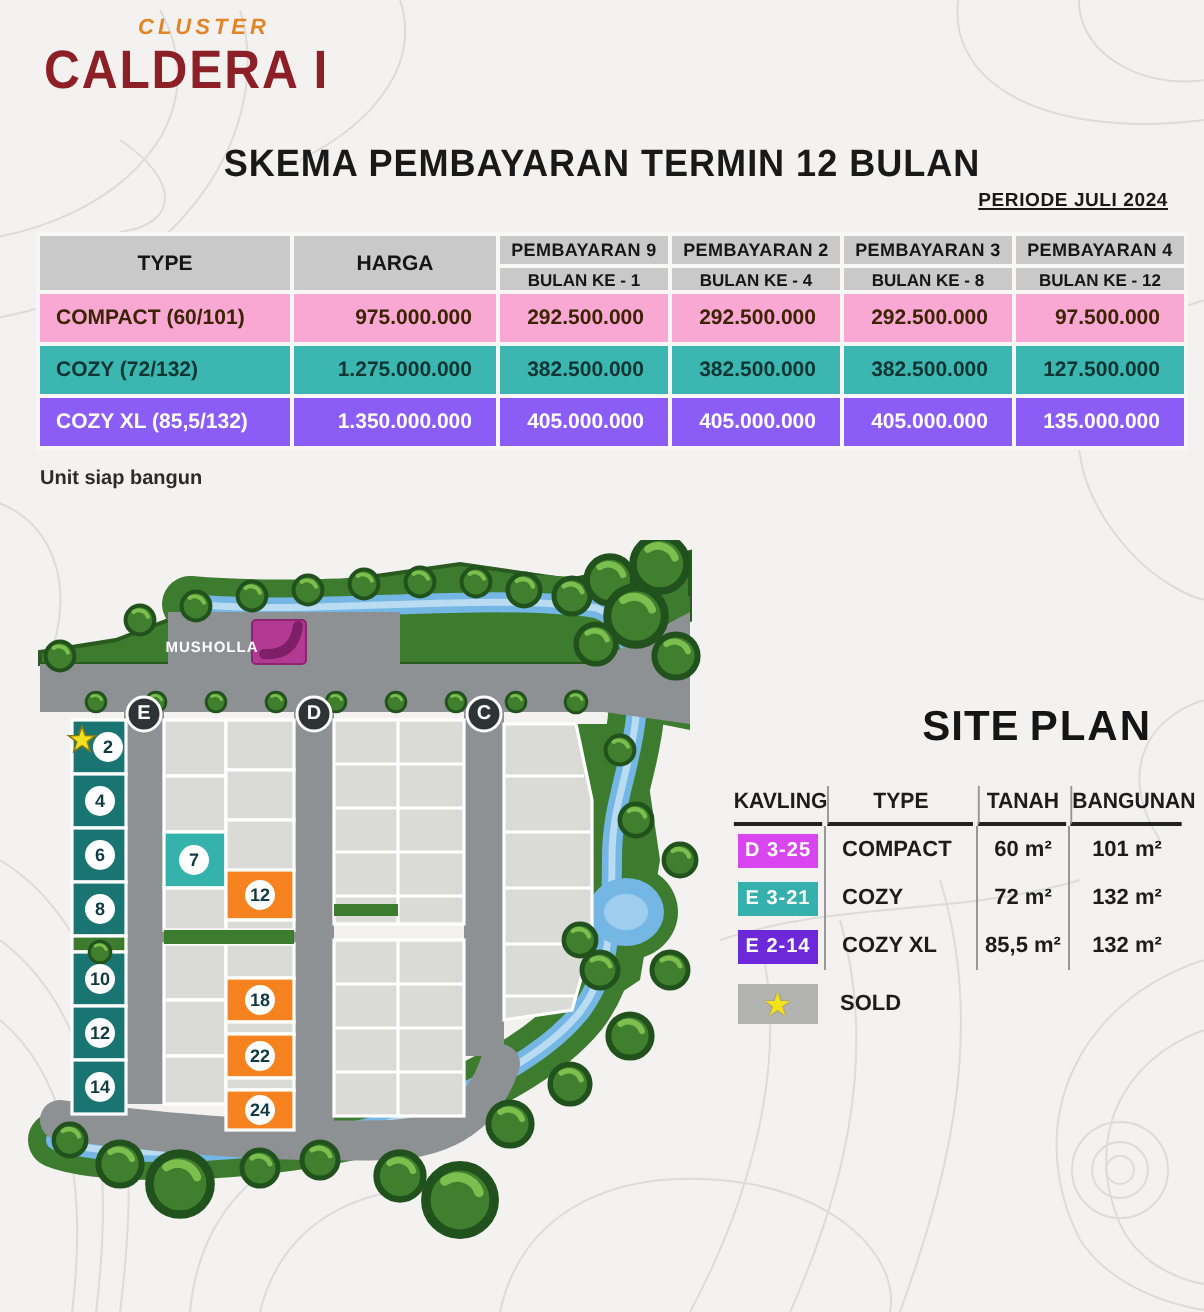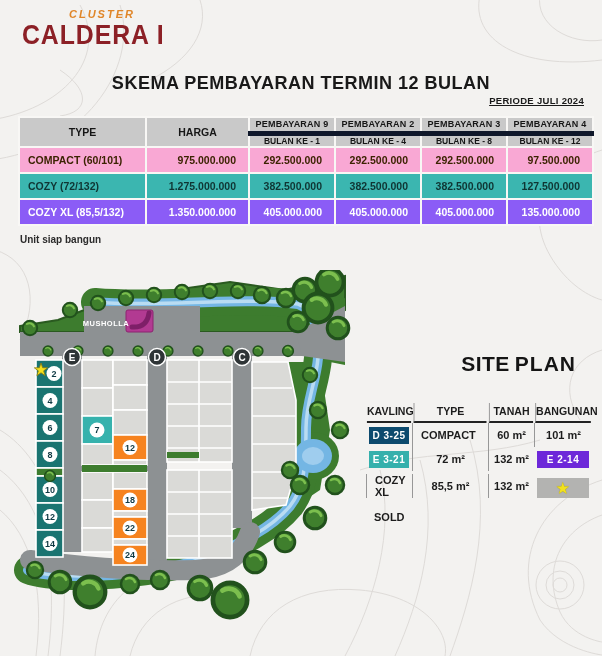--- a/index.html
+++ b/index.html
@@ -15,46 +15,46 @@
   
   .main-title{ position:absolute; left:0; right:0; top:72px; text-align:center; font-size:19px; font-weight:800; letter-spacing:0.5px; color:#191919; transform:scaleX(0.95); }
   .period{ position:absolute; right:18px; top:95px; font-size:9.5px; font-weight:800; color:#191919; letter-spacing:0.3px;text-decoration:underline; }
 
   
   .pay-table{ position:absolute; left:18px; top:116px; width:574px; border-collapse:collapse; table-layout:fixed; }
   .pay-table th, .pay-table td{ border:2px solid #f8f7f5; }
   .pay-table thead th{ background:#c9c9c9; color:#161616; font-weight:800; }
   th.big{ font-size:10.5px; }
   th.ph{ font-size:9px; height:16px; letter-spacing:0.2px; }
-  th.sub{ font-size:8.5px; height:13px; border-top:5px solid #0f172a; }
+  th.sub{ font-size:8.5px; height:13px; border-top:1px solid #0f172a; }
   .pay-table tbody td{ height:26px; font-weight:800; font-size:10.5px; }
   td.type{ text-align:left; padding-left:8px; font-size:10px; }
   td.num{ text-align:right; padding-right:12px; }
   tr.r0 td{ background:#f9a8d4; color:#3c2302; }
   tr.r1 td{ background:#3bb6b0; color:#0f3533; }
   tr.r2 td{ background:#8b5cf6; color:#ffffff; }
   .note{ position:absolute; left:20px; top:234px; font-size:10px; font-weight:700; color:#2b2b2b; }
 
   
   .map{ position:absolute; left:0; top:270px; }
   .map text{ font-family:"Liberation Sans", sans-serif; }
 
   
   .siteplan{ position:absolute; left:366px; top:352px; width:226px; }
-  .sp-title{ text-align:right; padding-right:16px; font-size:21px; color:#151515; letter-spacing:0.5px; margin-bottom:27px; white-space:nowrap; }
+  .sp-title{ text-align:right; padding-right:16px; font-size:21px; color:#151515; letter-spacing:0.5px; margin-bottom:17px; white-space:nowrap; }
   .sp-title .lt{ font-weight:600; }
   .sp-title .bd{ font-weight:800; margin-left:5px; letter-spacing:1px; }
   .legend{ display:grid; grid-template-columns:46px 76px 46px 58px; align-items:center; }
   .lg-h{ font-size:11px; font-weight:800; color:#1c1c1c; text-align:center; padding:2px 0 4px 0; border-bottom:2.5px solid #222; transform:scaleX(0.96); }
   .sep{ border-left:1px solid #979797; }
   .lg-cell{ height:24px; display:flex; align-items:center; font-size:11px; font-weight:800; color:#1c1c1c; }
   .lg-type{ padding-left:8px; }
   .lg-val{ justify-content:center; }
   .chip{ height:17px; margin:3px 3px; flex:1; display:flex; align-items:center; justify-content:center; color:#fff; font-size:10px; font-weight:800; letter-spacing:0.5px; }
-  .chip-o{ background:#0c4a6e; }
+  .chip-o{ background:#d946ef; }
   .chip-t{ background:#35b0ac; }
   .chip-d{ background:#6d28d9; }
   .chip-g{ background:#b3b3b1; height:20px; }
   .chip-g .star{ color:#f2e11d; font-size:14px; line-height:1; text-shadow:0 0 1px #8a8206; }
   .sold-row{ margin-top:5px; }
 </style>
 </head>
 <body>
 
 <div class="page">
@@ -355,20 +355,21 @@
       <div class="lg-cell">
           <span class="chip chip-o">D 3-25</span>
         </div>
       <div class="lg-cell lg-type sep">COMPACT</div>
       <div class="lg-cell lg-val sep">60 m²</div>
       <div class="lg-cell lg-val sep">101 m²</div>
 
       <div class="lg-cell">
           <span class="chip chip-t">E 3-21</span>
         </div>
+      <div class="lg-cell lg-type sep">COZY</div>
       <div class="lg-cell lg-val sep">72 m²</div>
       <div class="lg-cell lg-val sep">132 m²</div>
 
       <div class="lg-cell">
           <span class="chip chip-d">E 2-14</span>
         </div>
       <div class="lg-cell lg-type sep">COZY XL</div>
       <div class="lg-cell lg-val sep">85,5 m²</div>
       <div class="lg-cell lg-val sep">132 m²</div>
 

